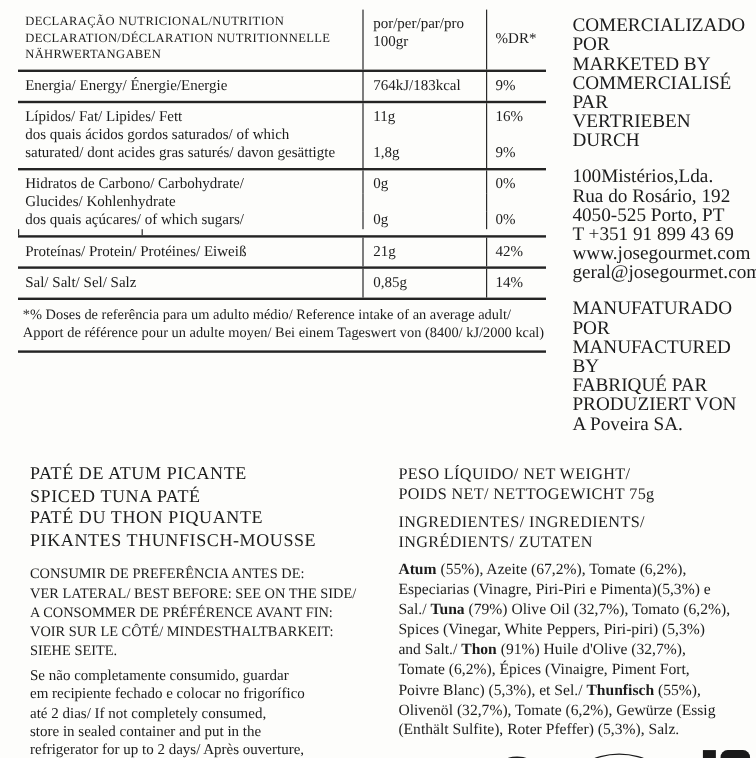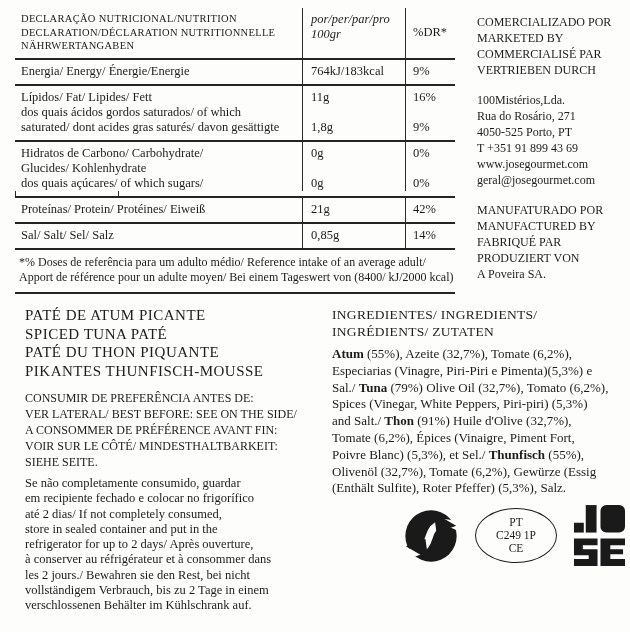--- a/index.html
+++ b/index.html
@@ -14,27 +14,27 @@
   .top{display:flex;padding-top:8px;}
   .ntable{width:440px;margin-left:15px;flex:none;}
   .trow{border-bottom:2px solid #242424;}
   .tl{display:flex;align-items:stretch;}
   .c1{width:287px;box-sizing:border-box;padding-left:6px;font-size:12.5px;line-height:15px;white-space:nowrap;}
   .c2{width:103px;box-sizing:border-box;border-left:1px solid #2a2a2a;padding-left:8px;font-size:12.5px;line-height:15px;}
   .c3{width:50px;box-sizing:border-box;border-left:1px solid #2a2a2a;padding-left:7px;font-size:12.5px;line-height:15px;}
   .trow .tl:first-child > div{padding-top:4px;}
   .trow .tl:last-child > div{padding-bottom:5px;}
   .thead .c1{white-space:pre-line;font-size:10.5px;letter-spacing:.3px;line-height:13.5px;}
-  .thead .c2{white-space:pre-line;font-style:italic;}
+  .thead .c2{white-space:pre-line;}
   .thead .c3{display:flex;align-items:center;}
   .thead .tl > div{padding-top:5px;padding-bottom:6px;}
   .tfoot{border-bottom:2px solid #242424;box-sizing:border-box;width:440px;
          padding:5px 0 7px 4px;font-size:12px;line-height:15px;white-space:pre-line;}
 
-  .rcol{width:152px;margin-left:22px;padding-top:6px;font-size:12px;line-height:16px;}
+  .rcol{width:152px;margin-left:22px;padding-top:6px;font-size:16px;line-height:16px;}
   .rcol .blk{white-space:pre-line;margin-bottom:14px;}
 
   
   .bottom{display:flex;margin-top:10px;}
   .bleft{width:300px;margin-left:25px;flex:none;}
   .product-name{font-size:15px;line-height:18.5px;letter-spacing:.5px;white-space:pre-line;margin-bottom:10px;}
   .best-before{font-size:12px;line-height:16px;white-space:pre-line;margin-bottom:6px;}
   .storage{font-size:12.5px;line-height:15.3px;white-space:pre-line;}
 
   .bright{width:298px;margin-left:7px;flex:none;}
@@ -135,21 +135,21 @@
       <div class="tfoot">*% Doses de referência para um adulto médio/ Reference intake of an average adult/
 Apport de référence pour un adulte moyen/ Bei einem Tageswert von (8400/ kJ/2000 kcal)</div>
     </div>
 
     <div class="rcol">
       <div class="blk">COMERCIALIZADO POR
 MARKETED BY
 COMMERCIALISÉ PAR
 VERTRIEBEN DURCH</div>
       <div class="blk">100Mistérios,Lda.
-Rua do Rosário, 271
+Rua do Rosário, 192
 4050-525 Porto, PT
 T +351 91 899 43 69
 www.josegourmet.com
 geral@josegourmet.com</div>
       <div class="blk">MANUFATURADO POR
 MANUFACTURED BY
 FABRIQUÉ PAR
 PRODUZIERT VON
 A Poveira SA.</div>
     </div>
@@ -172,23 +172,25 @@
 até 2 dias/ If not completely consumed,
 store in sealed container and put in the
 refrigerator for up to 2 days/ Après ouverture,
 à conserver au réfrigérateur et à consommer dans
 les 2 jours./ Bewahren sie den Rest, bei nicht
 vollständigem Verbrauch, bis zu 2 Tage in einem
 verschlossenen Behälter im Kühlschrank auf.</div>
     </div>
 
     <div class="bright">
+      <div class="caps-head">PESO LÍQUIDO/ NET WEIGHT/
+POIDS NET/ NETTOGEWICHT 75g</div>
       <div class="caps-head">INGREDIENTES/ INGREDIENTS/
 INGRÉDIENTS/ ZUTATEN</div>
-      <p class="ing"><span class="b">Atum</span><span> (55%), Azeite (32,7%), Tomate (6,2%),
+      <p class="ing"><span class="b">Atum</span><span> (55%), Azeite (67,2%), Tomate (6,2%),
 Especiarias (Vinagre, Piri-Piri e Pimenta)(5,3%) e
 Sal./ </span><span class="b">Tuna</span><span> (79%) Olive Oil (32,7%), Tomato (6,2%),
 Spices (Vinegar, White Peppers, Piri-piri) (5,3%)
 and Salt./ </span><span class="b">Thon</span><span> (91%) Huile d'Olive (32,7%),
 Tomate (6,2%), Épices (Vinaigre, Piment Fort,
 Poivre Blanc) (5,3%), et Sel./ </span><span class="b">Thunfisch</span><span> (55%),
 Olivenöl (32,7%), Tomate (6,2%), Gewürze (Essig
 (Enthält Sulfite), Roter Pfeffer) (5,3%), Salz.</span></p>
 
       <div class="marks">

